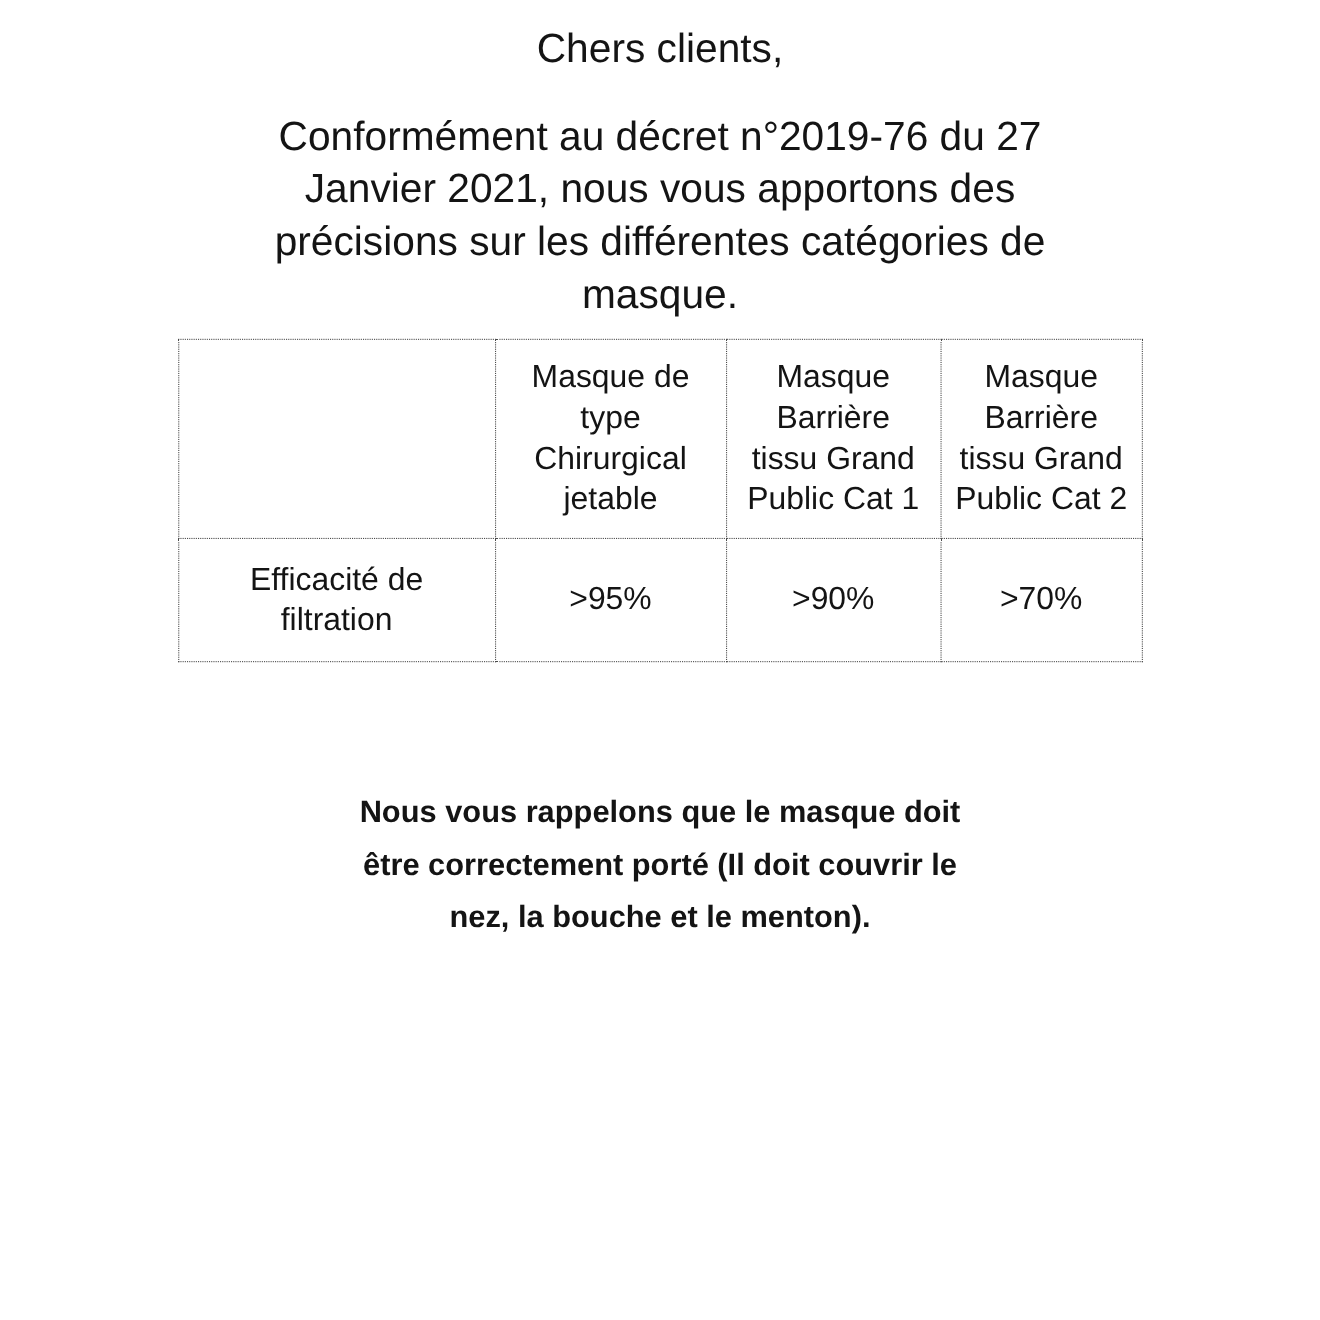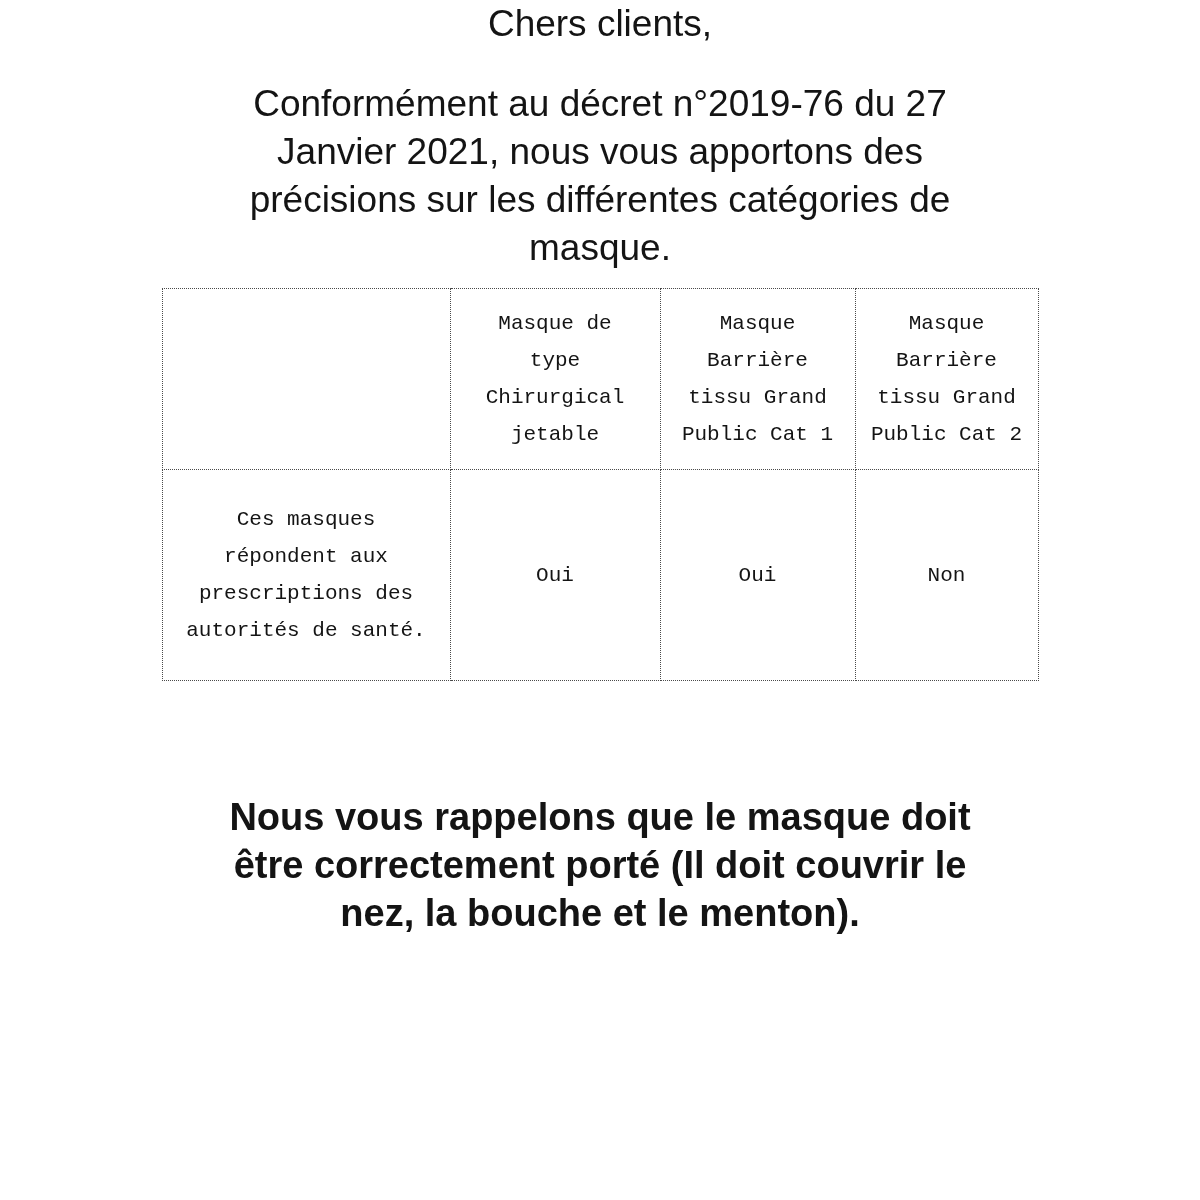--- a/index.html
+++ b/index.html
@@ -9,20 +9,21 @@
   }
   body {
     width: 1200px;
     height: 1200px;
     font-family: "Liberation Sans", sans-serif;
     color: #141414;
     overflow: hidden;
   }
   .doc {
     width: 1200px;
+    padding-top: 20px;
     text-align: center;
   }
   .greeting {
     font-size: 37px;
     line-height: 48px;
     white-space: pre-line;
   }
   .intro {
     margin: 32px auto 0;
     width: 860px;
@@ -31,41 +32,40 @@
     white-space: pre-line;
   }
   table.mask-table {
     margin: 16px auto 0;
     border-collapse: collapse;
     table-layout: fixed;
     width: 876px;
   }
   table.mask-table td {
     border: 1px dotted #4a4a4a;
-    font-size: 21px;
+    font-size: 29px;
     line-height: 37px;
     text-align: center;
     vertical-align: middle;
     white-space: pre-line;
     padding: 6px 8px;
     overflow: hidden;
-    font-family: Liberation Mono, monospace;
   }
   col.c0 { width: 288px; }
   col.c1 { width: 210px; }
   col.c2 { width: 195px; }
   col.c3 { width: 183px; }
   tr.r-head  { height: 181px; }
   tr.r-norme { height: 109px; }
   tr.r-effic { height: 112px; }
   tr.r-presc { height: 211px; }
   .footer {
     margin: 112px auto 0;
     width: 900px;
-    font-size: 38px;
+    font-size: 28px;
     font-weight: bold;
     line-height: 48px;
     white-space: pre-line;
     text-align: center;
   }
 </style>
 </head>
 <body>
 
 <div class="doc">
@@ -93,28 +93,26 @@
 jetable</td>
         <td>Masque
 Barrière
 tissu Grand
 Public Cat 1</td>
         <td>Masque
 Barrière
 tissu Grand
 Public Cat 2</td>
       </tr>
-      <tr class="r-presc">
-        <td>Ces masques
-répondent aux
-prescriptions des
-autorités de santé.</td>
-        <td>Oui</td>
-        <td>Oui</td>
-        <td>Non</td>
+      <tr class="r-effic">
+        <td>Efficacité de
+filtration</td>
+        <td>&gt;95%</td>
+        <td>&gt;90%</td>
+        <td>&gt;70%</td>
       </tr>
     </tbody>
   </table>
 
   <div class="footer">Nous vous rappelons que le masque doit
 être correctement porté (Il doit couvrir le
 nez, la bouche et le menton).</div>
 
 </div>
 

